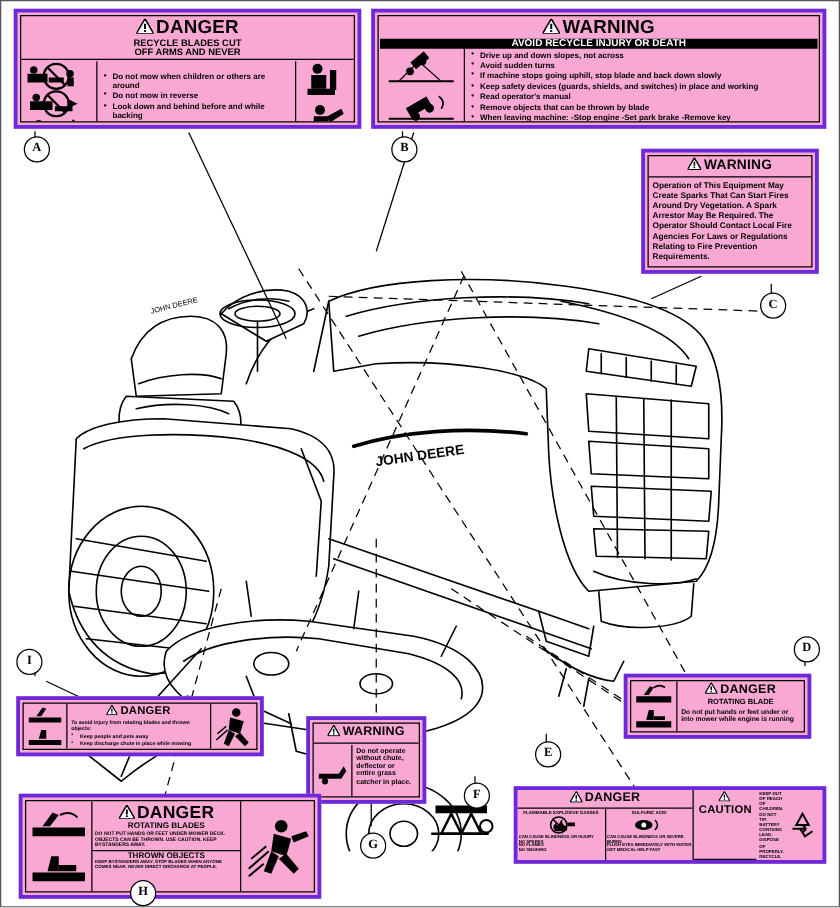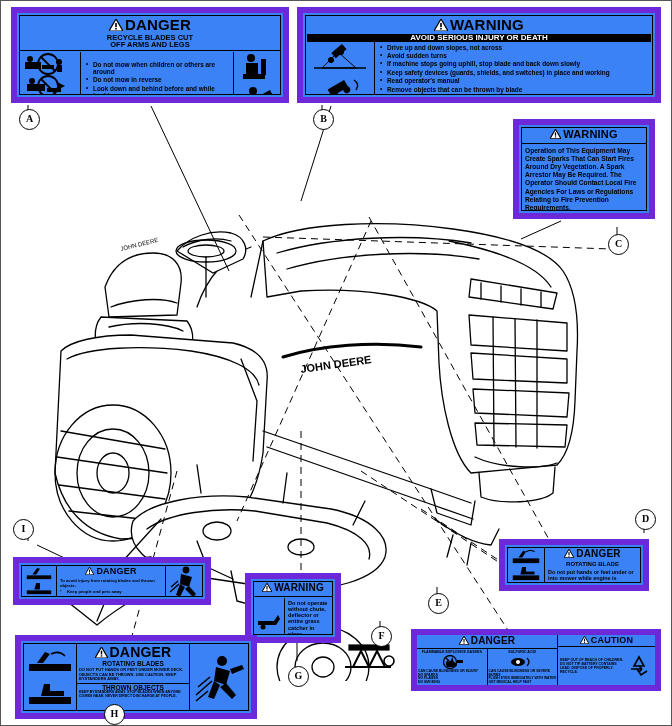--- a/index.html
+++ b/index.html
@@ -19,22 +19,22 @@
     width: 672px;
     height: 726px;
     background: #fff;
     border: 1px solid #555;
     box-sizing: border-box;
   }
 
   
   .label-box {
     position: absolute;
-    background: #3b82f6;
-    border: 6px solid #6d28d9;
+    background: #f9a8d4;
+    border: 3px solid #6d28d9;
     box-sizing: border-box;
     overflow: hidden;
   }
   .inner {
     border: 1px solid #000;
     margin: 2px;
     height: calc(100% - 4px);
     box-sizing: border-box;
     display: flex;
     flex-direction: column;
@@ -244,21 +244,21 @@
         <span class="tri">
           <svg width="14" height="12" viewBox="0 0 14 12">
               <polygon points="7,0 14,12 0,12" fill="#fff" stroke="#000" stroke-width="1.2"></polygon>
               <rect x="6.2" y="4" width="1.6" height="4.2" fill="#000"></rect>
               <rect x="6.2" y="9" width="1.6" height="1.5" fill="#000"></rect>
             </svg>
         </span><span>DANGER</span>
       </div>
       <div class="subhdr" style="font-size:7.5px;">
         <div>RECYCLE BLADES CUT</div>
-        <div>OFF ARMS AND LEGS</div>
+        <div>OFF ARMS AND NEVER</div>
       </div>
       <div class="rule"></div>
       <div style="display:flex;flex:1;">
 
         <div style="width:58px;border-right:1px solid #000;display:flex;flex-direction:column;justify-content:space-around;padding:1px;">
           <svg width="54" height="22" viewBox="0 0 54 22">
             <g fill="#000">
                 <rect x="4" y="9" width="16" height="7"></rect>
                 <circle cx="9" cy="6" r="3"></circle>
                 <rect x="21" y="12" width="12" height="4"></rect>
@@ -329,21 +329,21 @@
     <div class="inner">
       <div class="hdr" style="font-size:15px;">
         <span class="tri">
           <svg width="14" height="12" viewBox="0 0 14 12">
               <polygon points="7,0 14,12 0,12" fill="#fff" stroke="#000" stroke-width="1.2"></polygon>
               <rect x="6.2" y="4" width="1.6" height="4.2" fill="#000"></rect>
               <rect x="6.2" y="9" width="1.6" height="1.5" fill="#000"></rect>
             </svg>
         </span><span>WARNING</span>
       </div>
-      <div class="subhdr" style="font-size:8px;background:#000;color:#fff;margin:0 1px;">AVOID SERIOUS INJURY OR DEATH</div>
+      <div class="subhdr" style="font-size:8px;background:#000;color:#fff;margin:0 1px;">AVOID RECYCLE INJURY OR DEATH</div>
       <div style="display:flex;flex:1;">
         <div style="width:66px;border-right:1px solid #000;display:flex;flex-direction:column;justify-content:space-around;align-items:center;padding:1px;">
           <svg width="56" height="28" viewBox="0 0 56 28">
             <g fill="#000" stroke="#000" stroke-width="1">
                 <path d="M2 24 L54 24" stroke-width="1.5"></path>
                 <path d="M10 24 L26 8 L44 24 Z" fill="none"></path>
                 <rect x="20" y="9" width="13" height="6" transform="rotate(-40 20 9)"></rect>
                 <circle cx="19" cy="16" r="2.6"></circle>
                 <circle cx="29" cy="8" r="2.6"></circle>
               </g>
@@ -467,21 +467,21 @@
                   <path d="M18 3 q4 4 0 8" fill="none" stroke="#000" stroke-width="1.2"></path>
                 </g>
             </svg>
             <div style="font-size:3.4px;">CAN CAUSE BLINDNESS OR SEVERE BURNS</div>
             <div style="font-size:3.4px;">FLUSH EYES IMMEDIATELY WITH WATER</div>
             <div style="font-size:3.4px;">GET MEDICAL HELP FAST</div>
           </div>
         </div>
       </div>
 
-      <div style="flex:1;display:flex;flex-direction:column;">
+      <div style="flex:1;display:flex;flex-direction:row;">
         <div class="hdr" style="font-size:9px;border-bottom:1px solid #000;">
           <span class="tri">
             <svg width="9" height="8" viewBox="0 0 14 12">
                 <polygon points="7,0 14,12 0,12" fill="#fff" stroke="#000" stroke-width="1.4"></polygon>
                 <rect x="6.2" y="4" width="1.6" height="4.2" fill="#000"></rect>
                 <rect x="6.2" y="9" width="1.6" height="1.5" fill="#000"></rect>
               </svg>
           </span><span>CAUTION</span>
         </div>
         <div style="display:flex;flex:1;align-items:center;">

